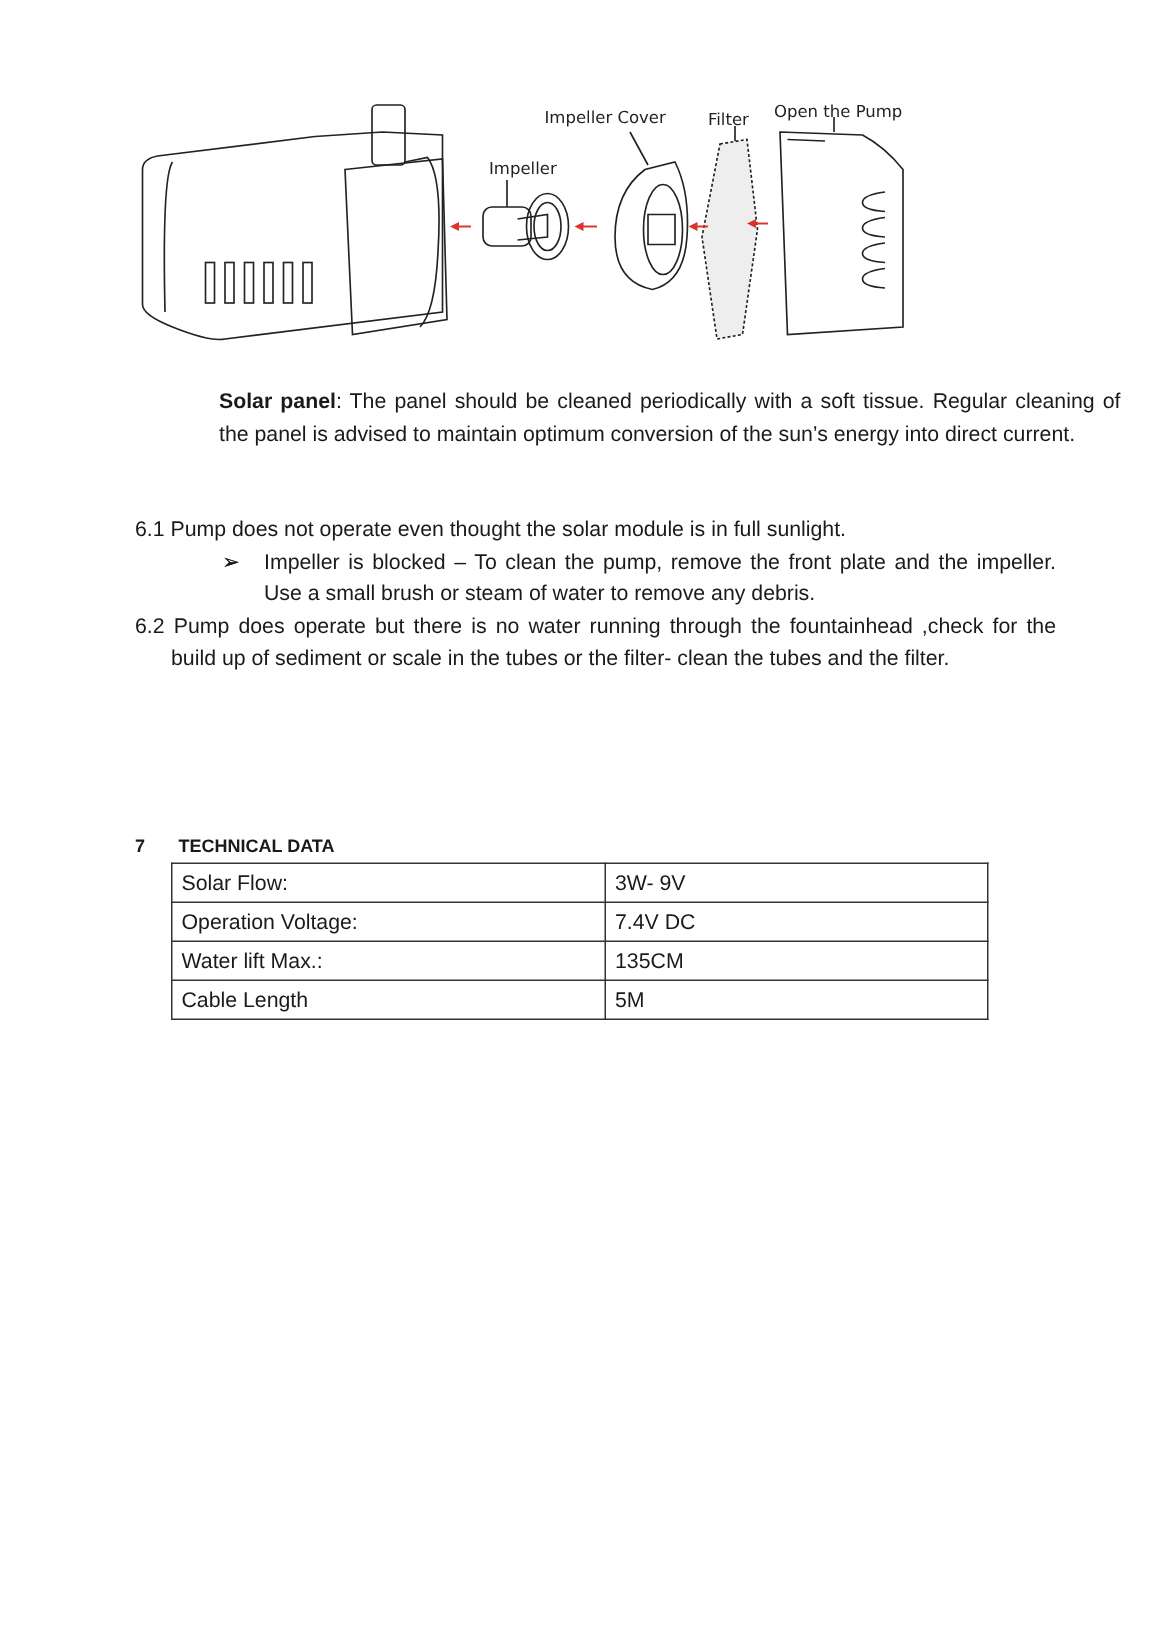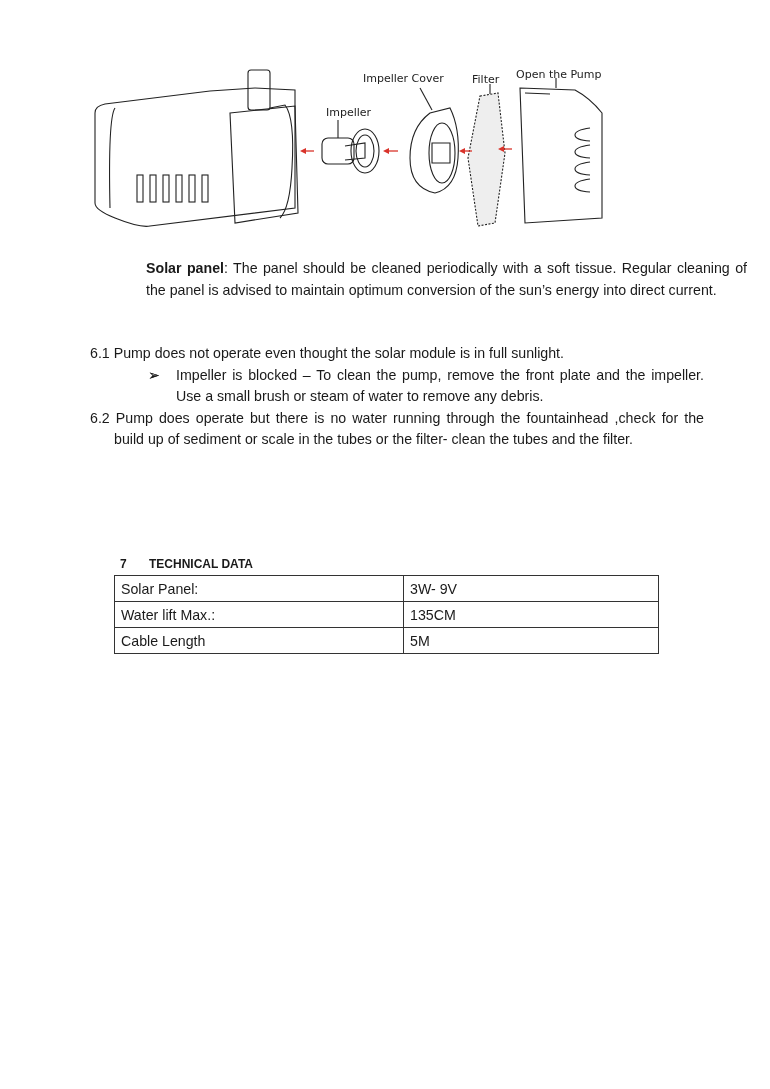--- a/index.html
+++ b/index.html
@@ -16,21 +16,21 @@
     }
     .para b { font-weight: bold; }
     .sec6 { position: absolute; left: 90px; top: 343px; width: 614px; font-size: 14.2px; line-height: 21.5px; }
     .h { font-weight: bold; }
     .h .num { display: inline-block; width: 26px; }
     .bullets { margin: 0; padding: 0; list-style: none; }
     .bullets li { position: relative; padding-left: 86px; text-align: justify; }
     .bullets li .arrow { position: absolute; left: 58px; top: 0; }
     .item62 { padding-left: 24px; text-indent: -24px; text-align: justify; }
     .sec7 { position: absolute; left: 90px; top: 557px; }
-    .sec7 .h { font-size: 12px; margin-left: 30px; }
+    .sec7 .h { font-size: 12px; }
     .sec7 .h .num { width: 29px; }
     table.tech {
       position: absolute; left: 114px; top: 575px; width: 545px;
       border-collapse: collapse; font-size: 14.2px;
     }
     table.tech td { border: 1px solid #333; height: 25px; padding: 0 6px; }
     table.tech td.k { width: 276px; }
   </style>
 </head>
 <body>
@@ -124,22 +124,26 @@
 
 <div class="sec7">
   <div class="h">
     <span class="num">7</span><span>TECHNICAL DATA</span>
   </div>
 </div>
 
 <table class="tech">
   <tbody>
     <tr>
-        <td class="k">Solar Panel:</td>
+        <td class="k">Solar Flow:</td>
         <td>3W- 9V</td>
+      </tr>
+    <tr>
+        <td class="k">Operation Voltage:</td>
+        <td>7.4V DC</td>
       </tr>
     <tr>
         <td class="k">Water lift Max.:</td>
         <td>135CM</td>
       </tr>
     <tr>
         <td class="k">Cable Length</td>
         <td>5M</td>
       </tr>
   </tbody>

